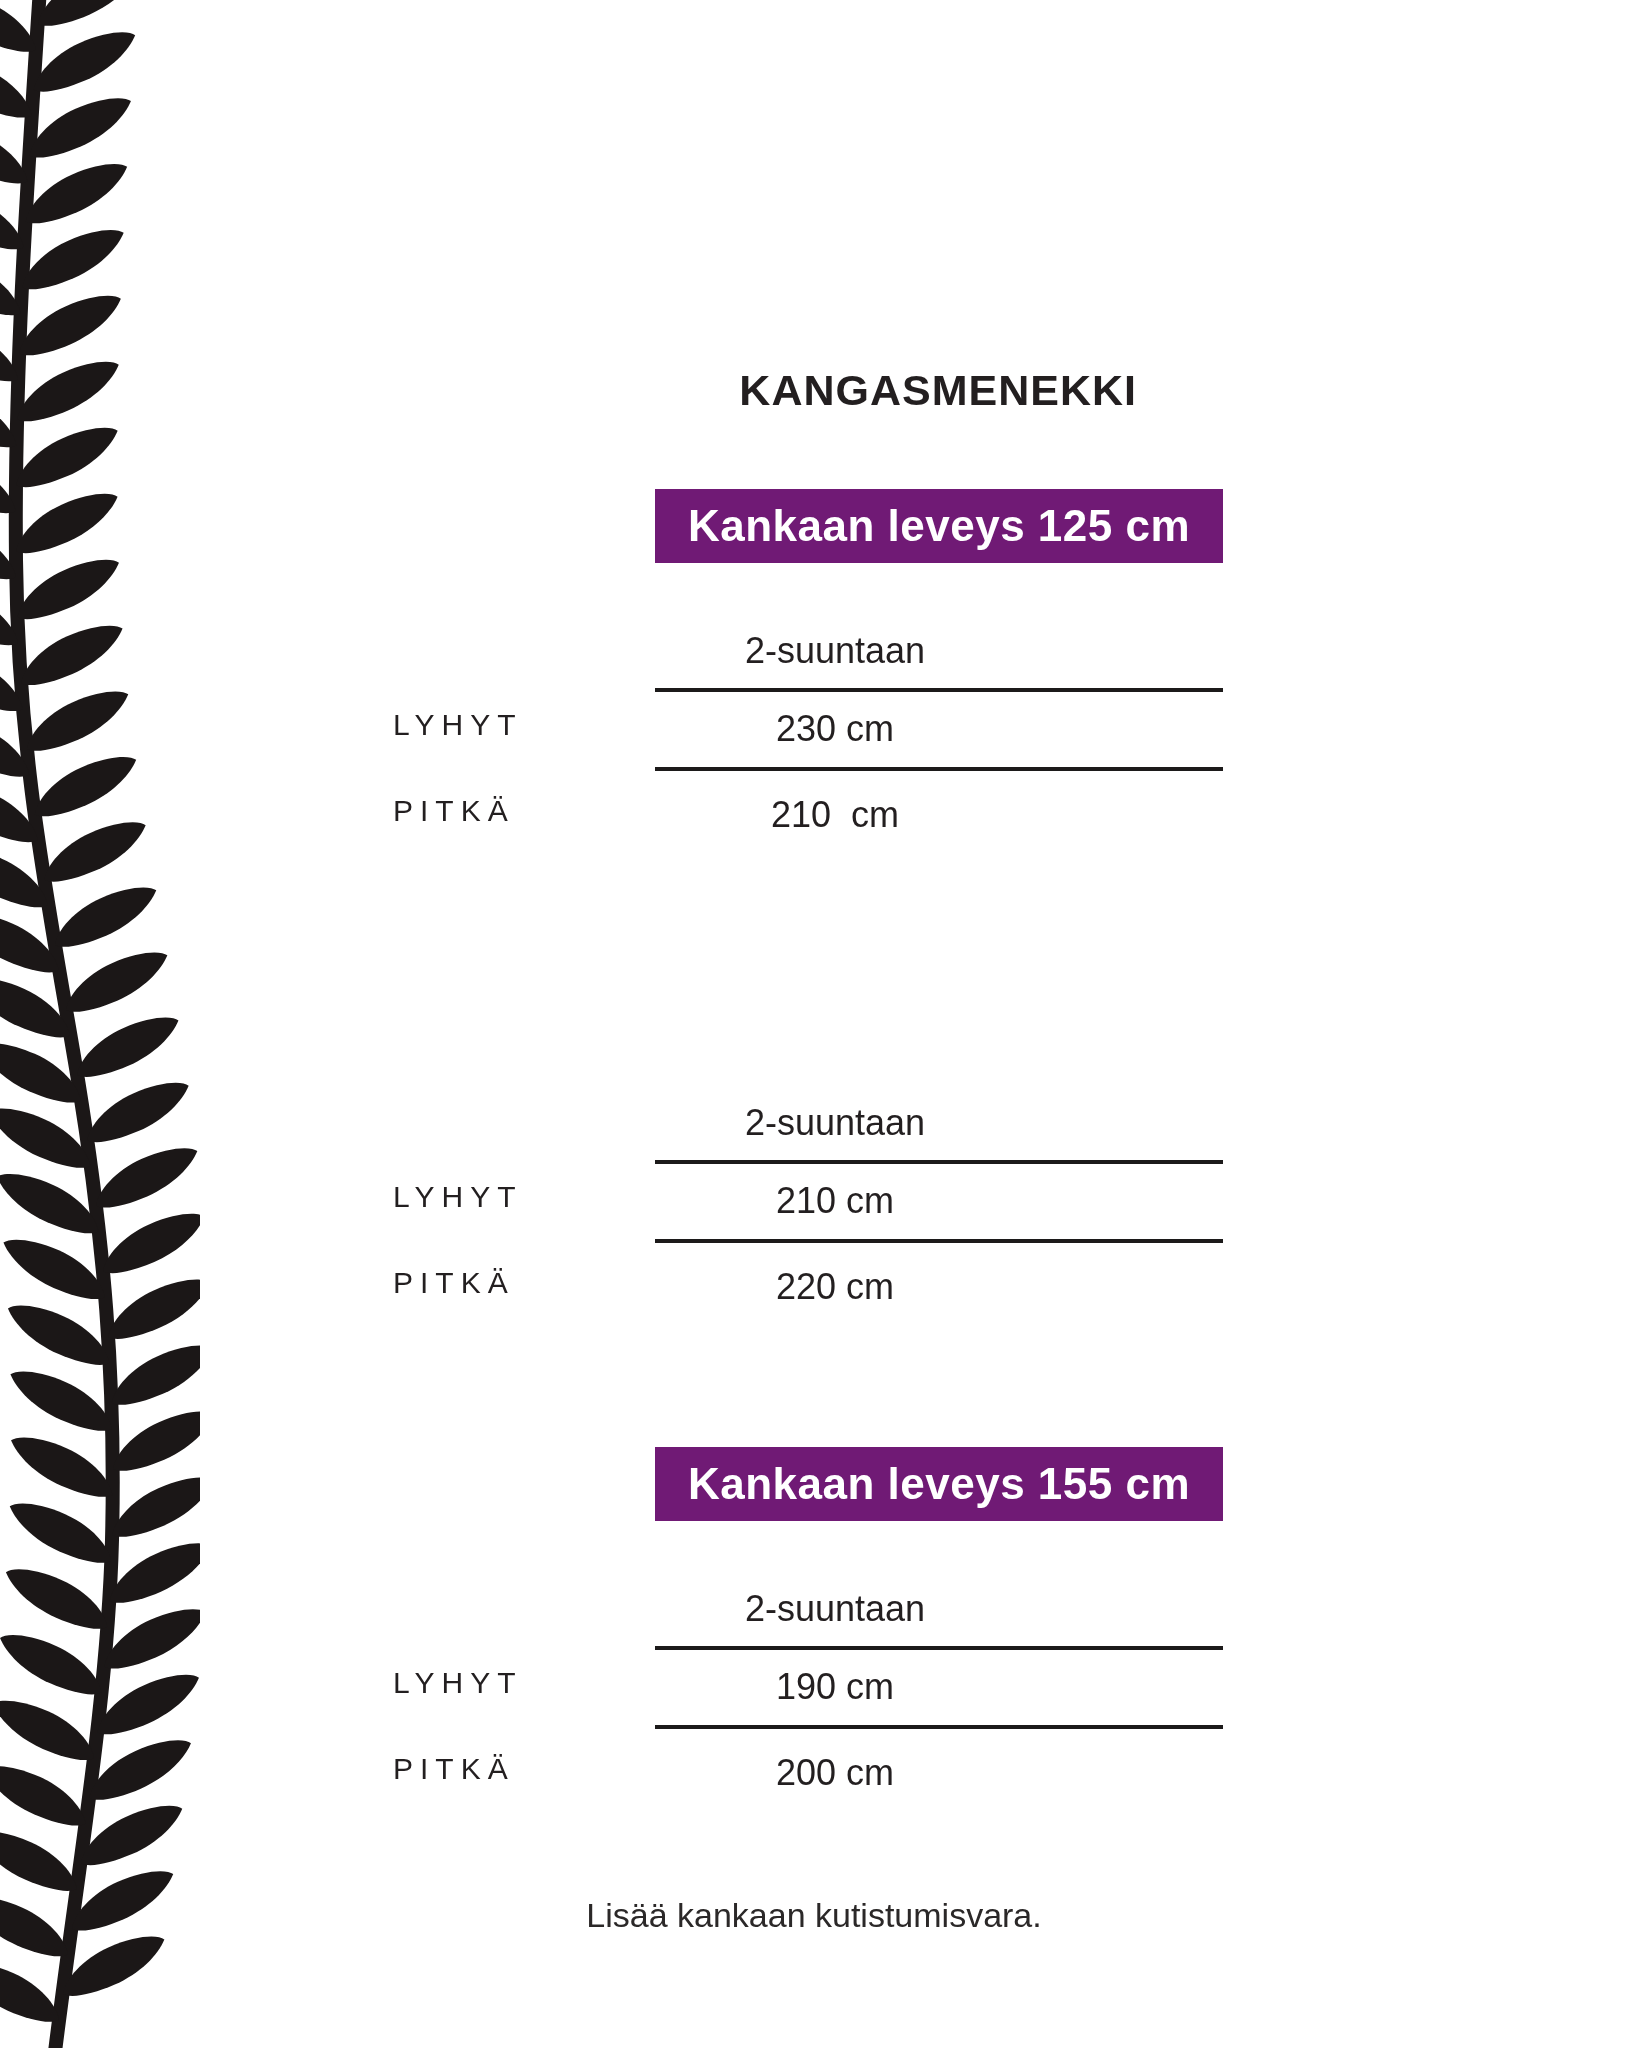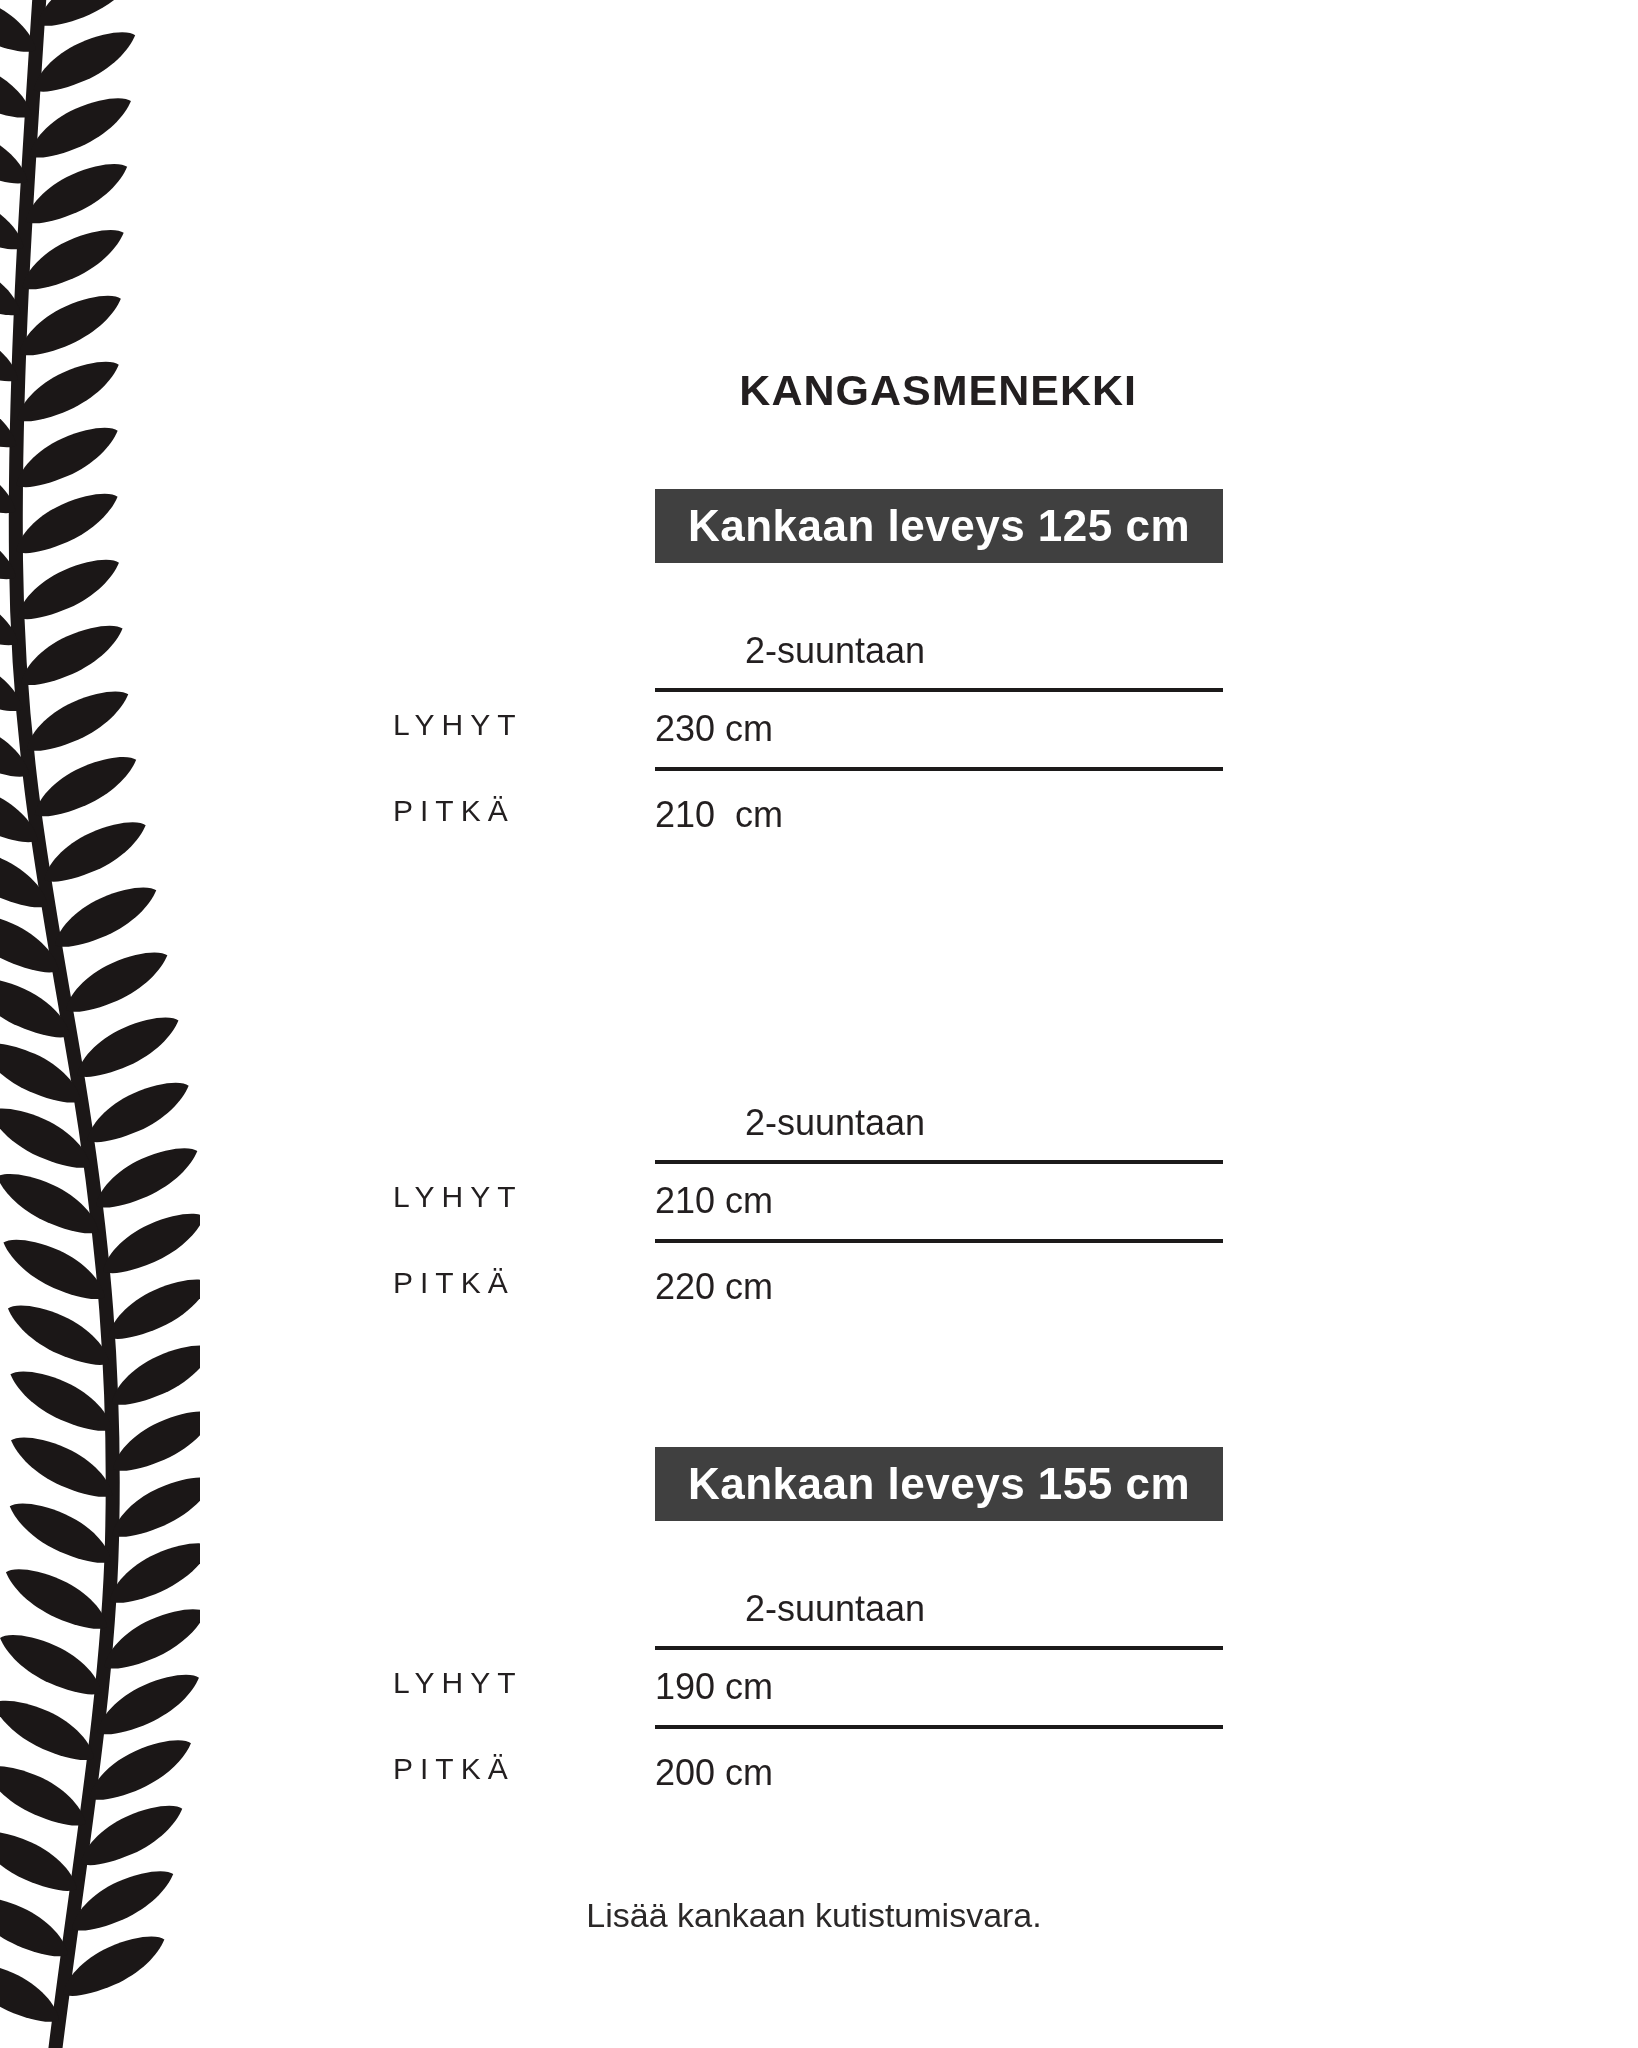--- a/index.html
+++ b/index.html
@@ -16,37 +16,37 @@
   .page-title{
     position:absolute;left:637px;top:338px;width:500px;
     text-align:right;font-size:43px;font-weight:700;letter-spacing:1px;
     line-height:1.1;
   }
 
   
   .fabric-section{position:absolute;left:655px;width:568px;height:365px;}
   .bar{
     position:absolute;left:0;top:0;width:568px;height:74px;
-    background:#404040;color:#ffffff;
+    background:#701a75;color:#ffffff;
     display:flex;align-items:center;justify-content:center;
     font-size:44px;font-weight:700;letter-spacing:0.5px;
   }
   .colhead{
     position:absolute;left:0;top:140px;width:360px;
     text-align:center;font-size:36px;font-weight:400;line-height:1.2;
   }
   .rule{position:absolute;left:0;width:568px;border-top:4px solid #1c1a1a;height:0;}
   .rule1{top:199px;}
   .rule2{top:278px;}
   .rowlabel{
     position:absolute;left:-262px;width:192px;text-align:left;
     font-size:30px;font-weight:400;letter-spacing:7px;line-height:1.2;
   }
   .value{
-    position:absolute;left:0;width:360px;
+    position:absolute;left:0;width:360px;text-align:center;
     font-size:36px;font-weight:400;line-height:1.2;white-space:pre;
   }
   .row1{top:218px;}
   .row2{top:304px;}
 
   .footer-note{
     position:absolute;left:464px;top:1862px;width:700px;
     text-align:center;font-size:34px;font-weight:400;color:#2b2828;
   }
 </style>

